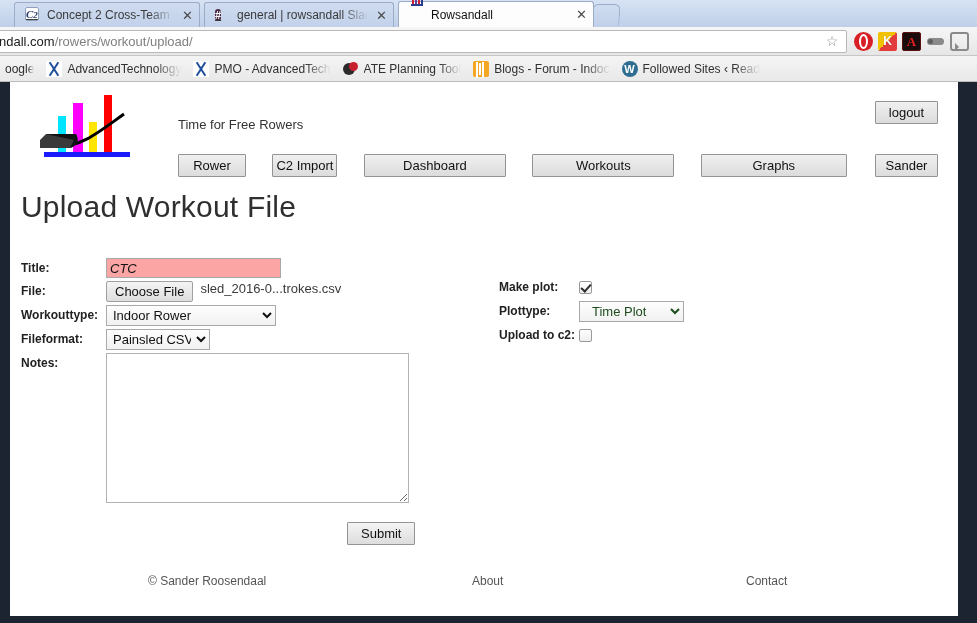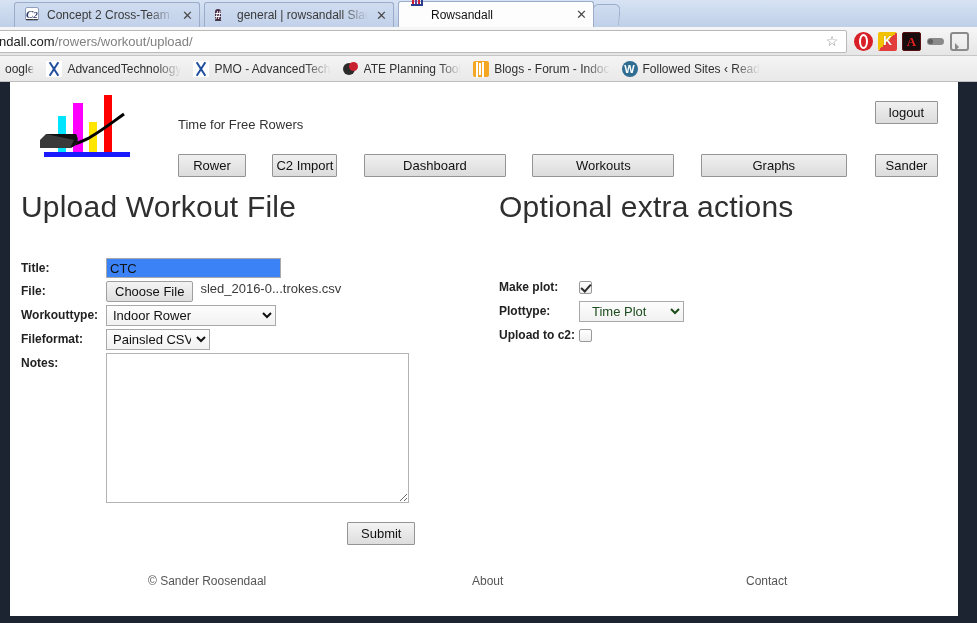--- a/index.html
+++ b/index.html
@@ -311,25 +311,26 @@
   .form-left { position: absolute; left: 11px; top: 176px; width: 420px; }
   .frow { display: flex; align-items: flex-start; margin-bottom: 3px; }
   .flabel {
     width: 85px; flex: 0 0 85px;
     font-size: 12px; font-weight: bold; color: #222;
     padding-top: 3px;
   }
   .text-input {
     width: 175px; height: 20px;
     border: 1px solid #a9a9a9;
-    background: #3b82f6;
+    background: #fca5a5;
     font-size: 13px;
     color: #111;
     padding: 1px 3px;
     font-family: "Liberation Sans", sans-serif;
+    font-style: italic;
   }
   .filerow { display:flex; align-items:flex-start; }
   .choose-file {
     background: linear-gradient(#f4f4f4, #dedede);
     border: 1px solid #a0a0a0;
     font-size: 13px; color:#111;
     padding: 2px 8px;
     cursor: pointer;
     border-radius: 2px;
   }
@@ -496,21 +497,20 @@
         <span class="navbtn" style="width:65px;">C2 Import</span>
         <span class="navbtn" style="width:142px;">Dashboard</span>
         <span class="navbtn" style="width:142px;">Workouts</span>
         <span class="navbtn" style="width:146px;">Graphs</span>
       </div>
 
       <span class="userbtn" id="logout-button">logout</span>
       <span class="userbtn" id="user-button">Sander</span>
 
       <h1 class="heading" id="upload-heading">Upload Workout File</h1>
-      <h1 class="heading" id="optional-heading">Optional extra actions</h1>
 
       <div class="form-left">
 
         <div class="frow">
           <span class="flabel">Title:</span>
           <input class="text-input" id="title-input" type="text" value="CTC" style="">
         </div>
 
         <div class="frow">
           <span class="flabel">File:</span>

